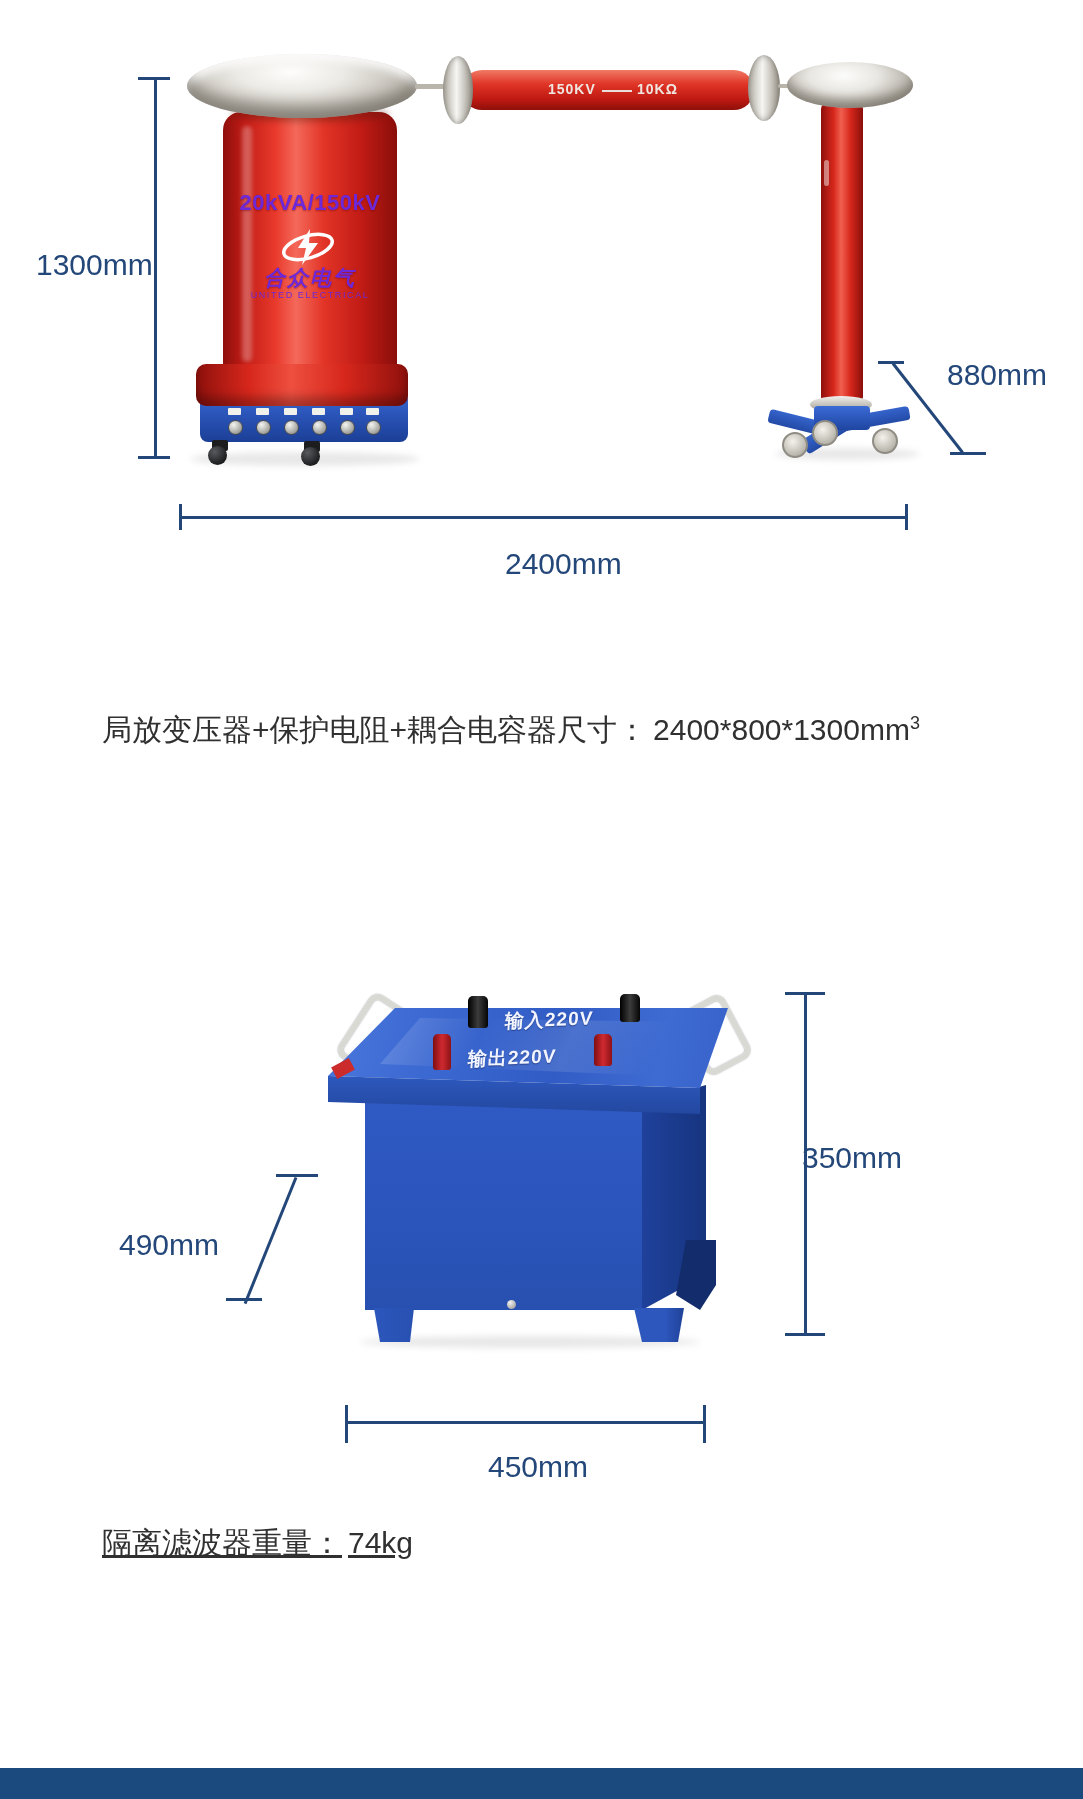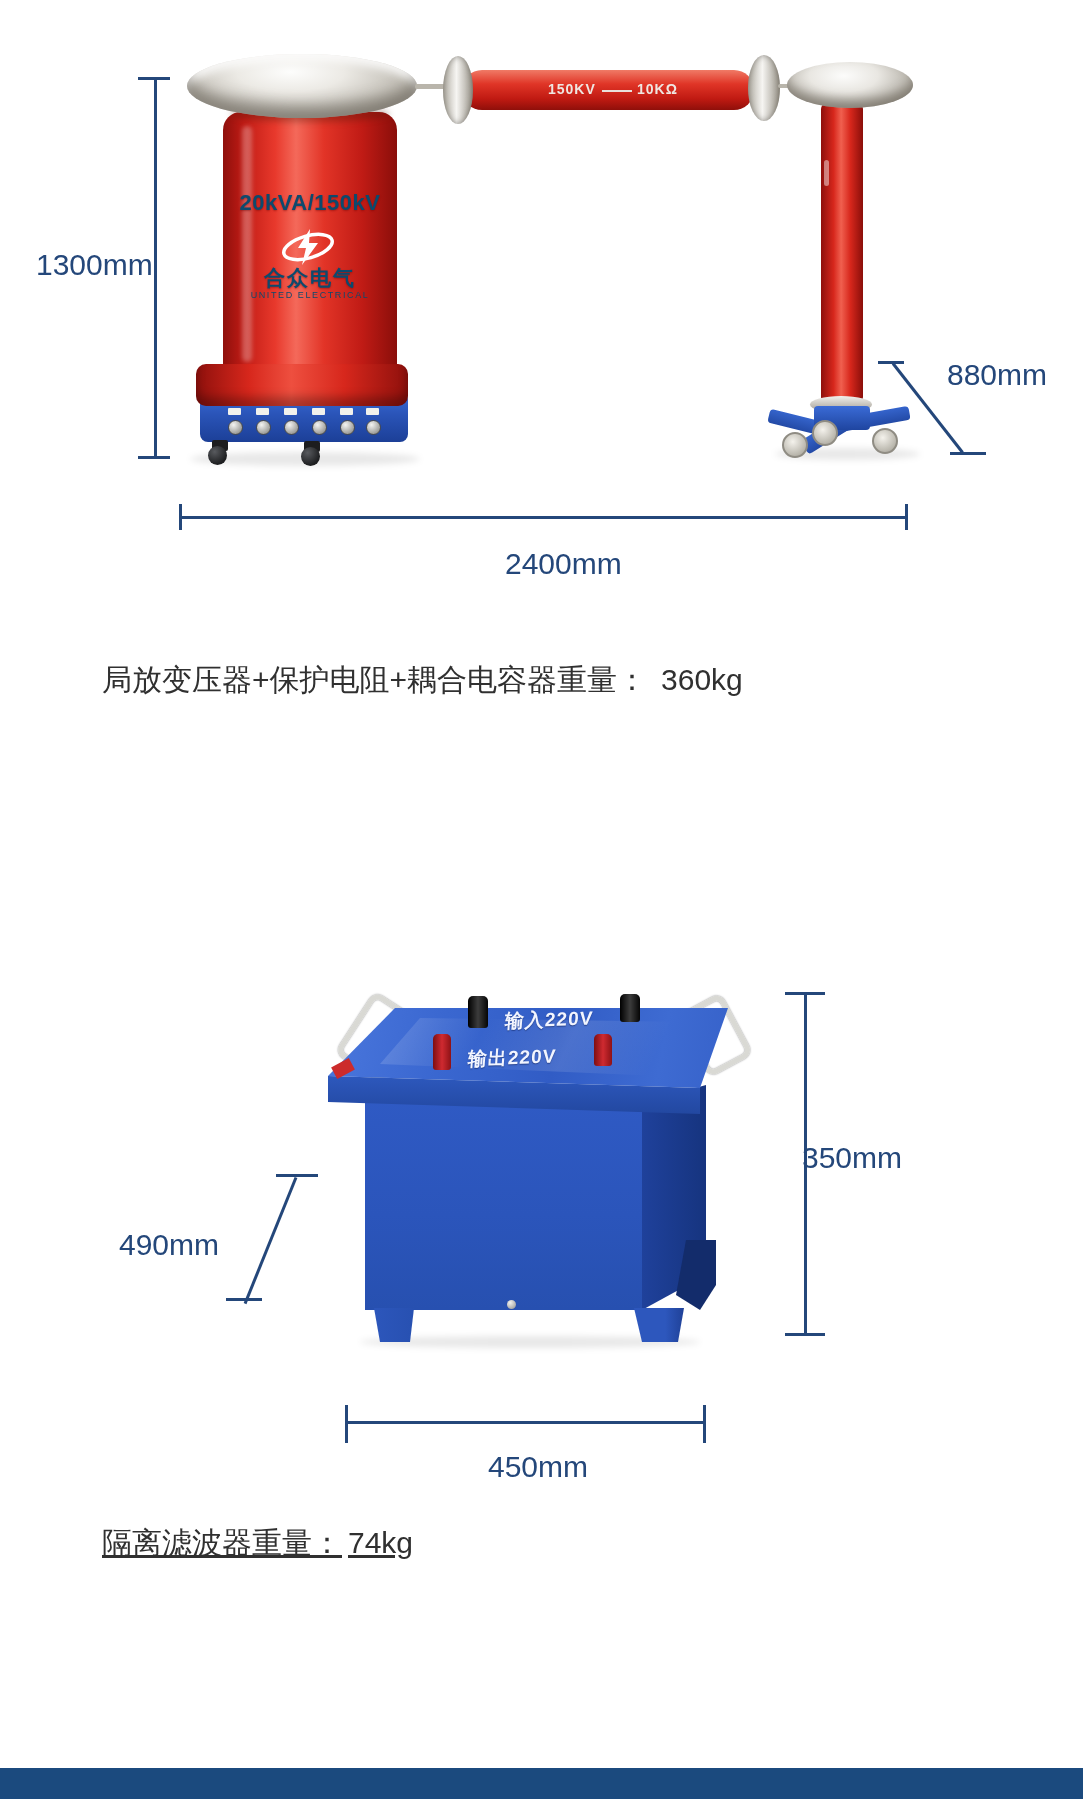--- a/index.html
+++ b/index.html
@@ -5,35 +5,35 @@
   html,body{margin:0;padding:0;background:#ffffff;}
   .canvas{position:relative;width:1083px;height:1799px;background:#ffffff;overflow:hidden;
           font-family:"Liberation Sans", sans-serif;}
   .abs{position:absolute;}
   .dim{background:#24477a;}
   .dimlabel{position:absolute;color:#24477a;font-size:30px;white-space:nowrap;line-height:1;}
   .spec{position:absolute;color:#303030;font-size:30px;white-space:nowrap;line-height:1.2;}
   .spec .val{margin-left:14px;}
   .spec .val2{margin-left:6px;}
   sup.sup{font-size:18px;vertical-align:super;line-height:0;}
-  .white-center{color:#0c4a6e;text-align:center;}
+  .white-center{color:#6d28d9;text-align:center;}
 
   
   .toroid{left:187px;top:54px;width:230px;height:64px;border-radius:50%;
     background:radial-gradient(ellipse at 45% 28%, #fdfdfc 0%, #eceae5 30%, #bcb8af 68%, #8a867c 100%);
     box-shadow:inset 0 -12px 14px rgba(95,90,80,.55), inset 0 6px 8px rgba(255,255,255,.9);}
   .toroid-shadow{left:230px;top:106px;width:160px;height:16px;border-radius:50%;
     background:rgba(80,25,12,.35);filter:blur(3px);}
   .cylinder{left:223px;top:112px;width:174px;height:262px;border-radius:18px 18px 10px 10px;
     background:linear-gradient(90deg,#8e100c 0%,#c01b15 12%,#e8392c 30%,#f4695a 42%,#e23427 58%,#c01b15 80%,#8a0e0a 100%);}
   .cyl-gloss{left:242px;top:126px;width:10px;height:236px;border-radius:6px;background:rgba(255,255,255,.28);filter:blur(2px);}
   .t-label{left:223px;top:190px;width:174px;font-size:22px;font-weight:bold;letter-spacing:.5px;
     text-shadow:0 1px 2px rgba(110,0,0,.45);}
   .brand-cn{left:223px;top:264px;width:174px;font-size:21px;font-weight:bold;letter-spacing:2px;
-    text-shadow:0 1px 2px rgba(110,0,0,.45);}
+    text-shadow:0 1px 2px rgba(110,0,0,.45);font-style:italic;}
   .brand-en{left:223px;top:290px;width:174px;font-size:9px;letter-spacing:1.6px;}
   .base-drum{left:196px;top:364px;width:212px;height:42px;border-radius:10px;
     background:linear-gradient(90deg,#8e100c,#d7271c 25%,#ee4f3f 45%,#d7271c 70%,#8e100c);
     box-shadow:inset 0 -9px 10px rgba(0,0,0,.28);}
   .base-blue{left:200px;top:392px;width:208px;height:50px;border-radius:8px;
     background:linear-gradient(180deg,#3a6bd6 0%,#2a54b8 45%,#1c3f97 100%);}
   .knob-tag{width:13px;height:7px;background:#f1f1ec;border-radius:1px;top:408px;}
   .knob{width:13px;height:13px;border-radius:50%;top:420px;border:1px solid #4a4a4a;
     background:radial-gradient(circle at 35% 30%,#f4f4f2,#9a9a96 75%);}
   .caster-bracket{width:16px;height:11px;background:#1d1d1f;border-radius:2px;}
@@ -171,22 +171,22 @@
   <div class="abs dim" style="left:878px;top:361px;width:26px;height:3px;"></div>
   <div class="abs dim" style="left:893px;top:362px;width:113px;height:3px;transform:rotate(52deg);transform-origin:0 50%;"></div>
   <div class="abs dim" style="left:950px;top:452px;width:36px;height:3px;"></div>
   <div class="dimlabel" style="left:947px;top:360px;">880mm</div>
 
   <div class="abs dim" style="left:179px;top:504px;width:3px;height:26px;"></div>
   <div class="abs dim" style="left:180px;top:516px;width:727px;height:3px;"></div>
   <div class="abs dim" style="left:905px;top:504px;width:3px;height:26px;"></div>
   <div class="dimlabel" style="left:505px;top:549px;">2400mm</div>
 
-  <div class="spec" style="left:102px;top:662px;">
-    <span>局放变压器+保护电阻+耦合电容器重量：</span><span class="val">360kg</span>
+  <div class="spec" style="left:102px;top:712px;">
+    <span>局放变压器+保护电阻+耦合电容器尺寸：</span><span class="val2">2400*800*1300mm</span><sup class="sup">3</sup>
   </div>
 
   <div class="abs box-side"></div>
   <div class="abs box-backfoot"></div>
   <div class="abs box-front"></div>
   <div class="abs foot-l"></div>
   <div class="abs foot-r"></div>
   <div class="abs handle" style="left:350px;top:1000px;width:46px;height:64px;transform:rotate(33deg);"></div>
   <div class="abs handle" style="left:690px;top:1000px;width:40px;height:60px;transform:rotate(-28deg);"></div>
   <div class="abs lid-top"></div>

